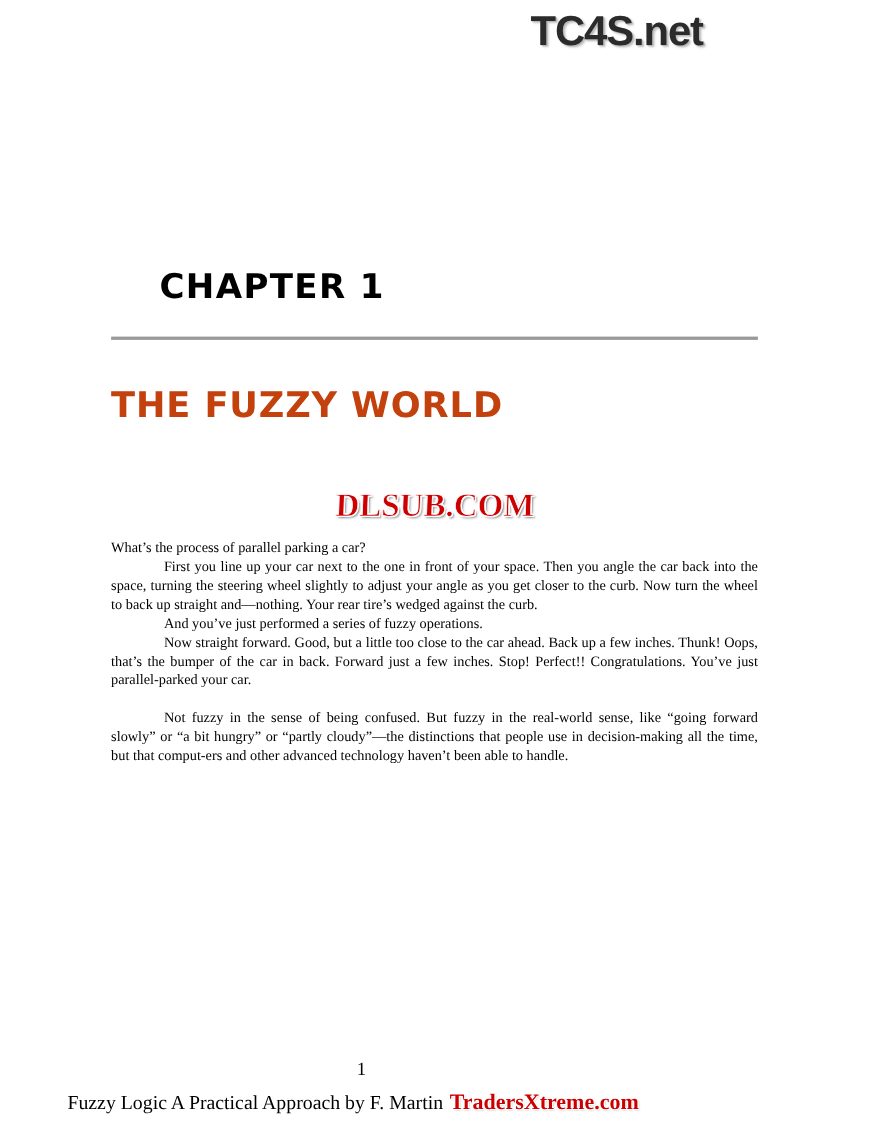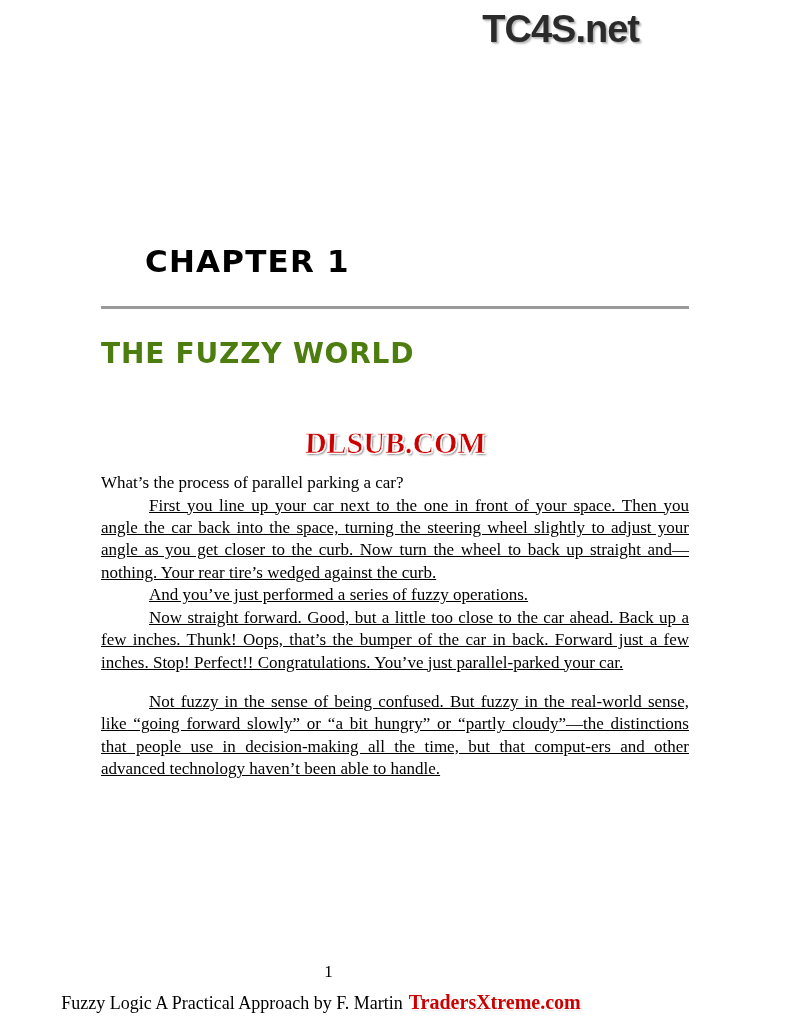--- a/index.html
+++ b/index.html
@@ -57,26 +57,26 @@
   }
 
   .rule {
     margin-top: 28px;
     height: 3px;
     background: #9a9a9a;
     width: 100%;
   }
 
   .chapter-subtitle {
-    margin-top: 28px;
+    margin-top: 40px;
     font-family: "DejaVu Sans", sans-serif;
     font-weight: bold;
-    font-size: 28px;
+    font-size: 32px;
     letter-spacing: 0.8px;
-    color: #4d7c0f;
+    color: #c2410c;
   }
 
   
   .wm-stamp-wrap {
     margin-top: 56px;
     text-align: center;
     height: 34px;
   }
   .wm-stamp {
     display: inline-block;
@@ -91,31 +91,30 @@
       1px -1px 0 #ffffff,
       -1px  1px 0 #ffffff,
       1px  1px 0 #ffffff,
       2px 2px 2px rgba(0,0,0,0.45);
     transform: skewX(-2deg);
   }
 
   
   .body-text {
     margin-top: 12px;
-    font-size: 17px;
+    font-size: 13px;
     line-height: 1.32;
     text-align: justify;
     hyphens: none;
   }
   .body-text p {
     margin: 0;
   }
   .body-text p.indent {
     text-indent: 48px;
-    text-decoration: underline;
   }
   .body-text p.gap {
     margin-top: 17px;
   }
 
   
   .page-number {
     position: absolute;
     left: 0;
     right: 0;

